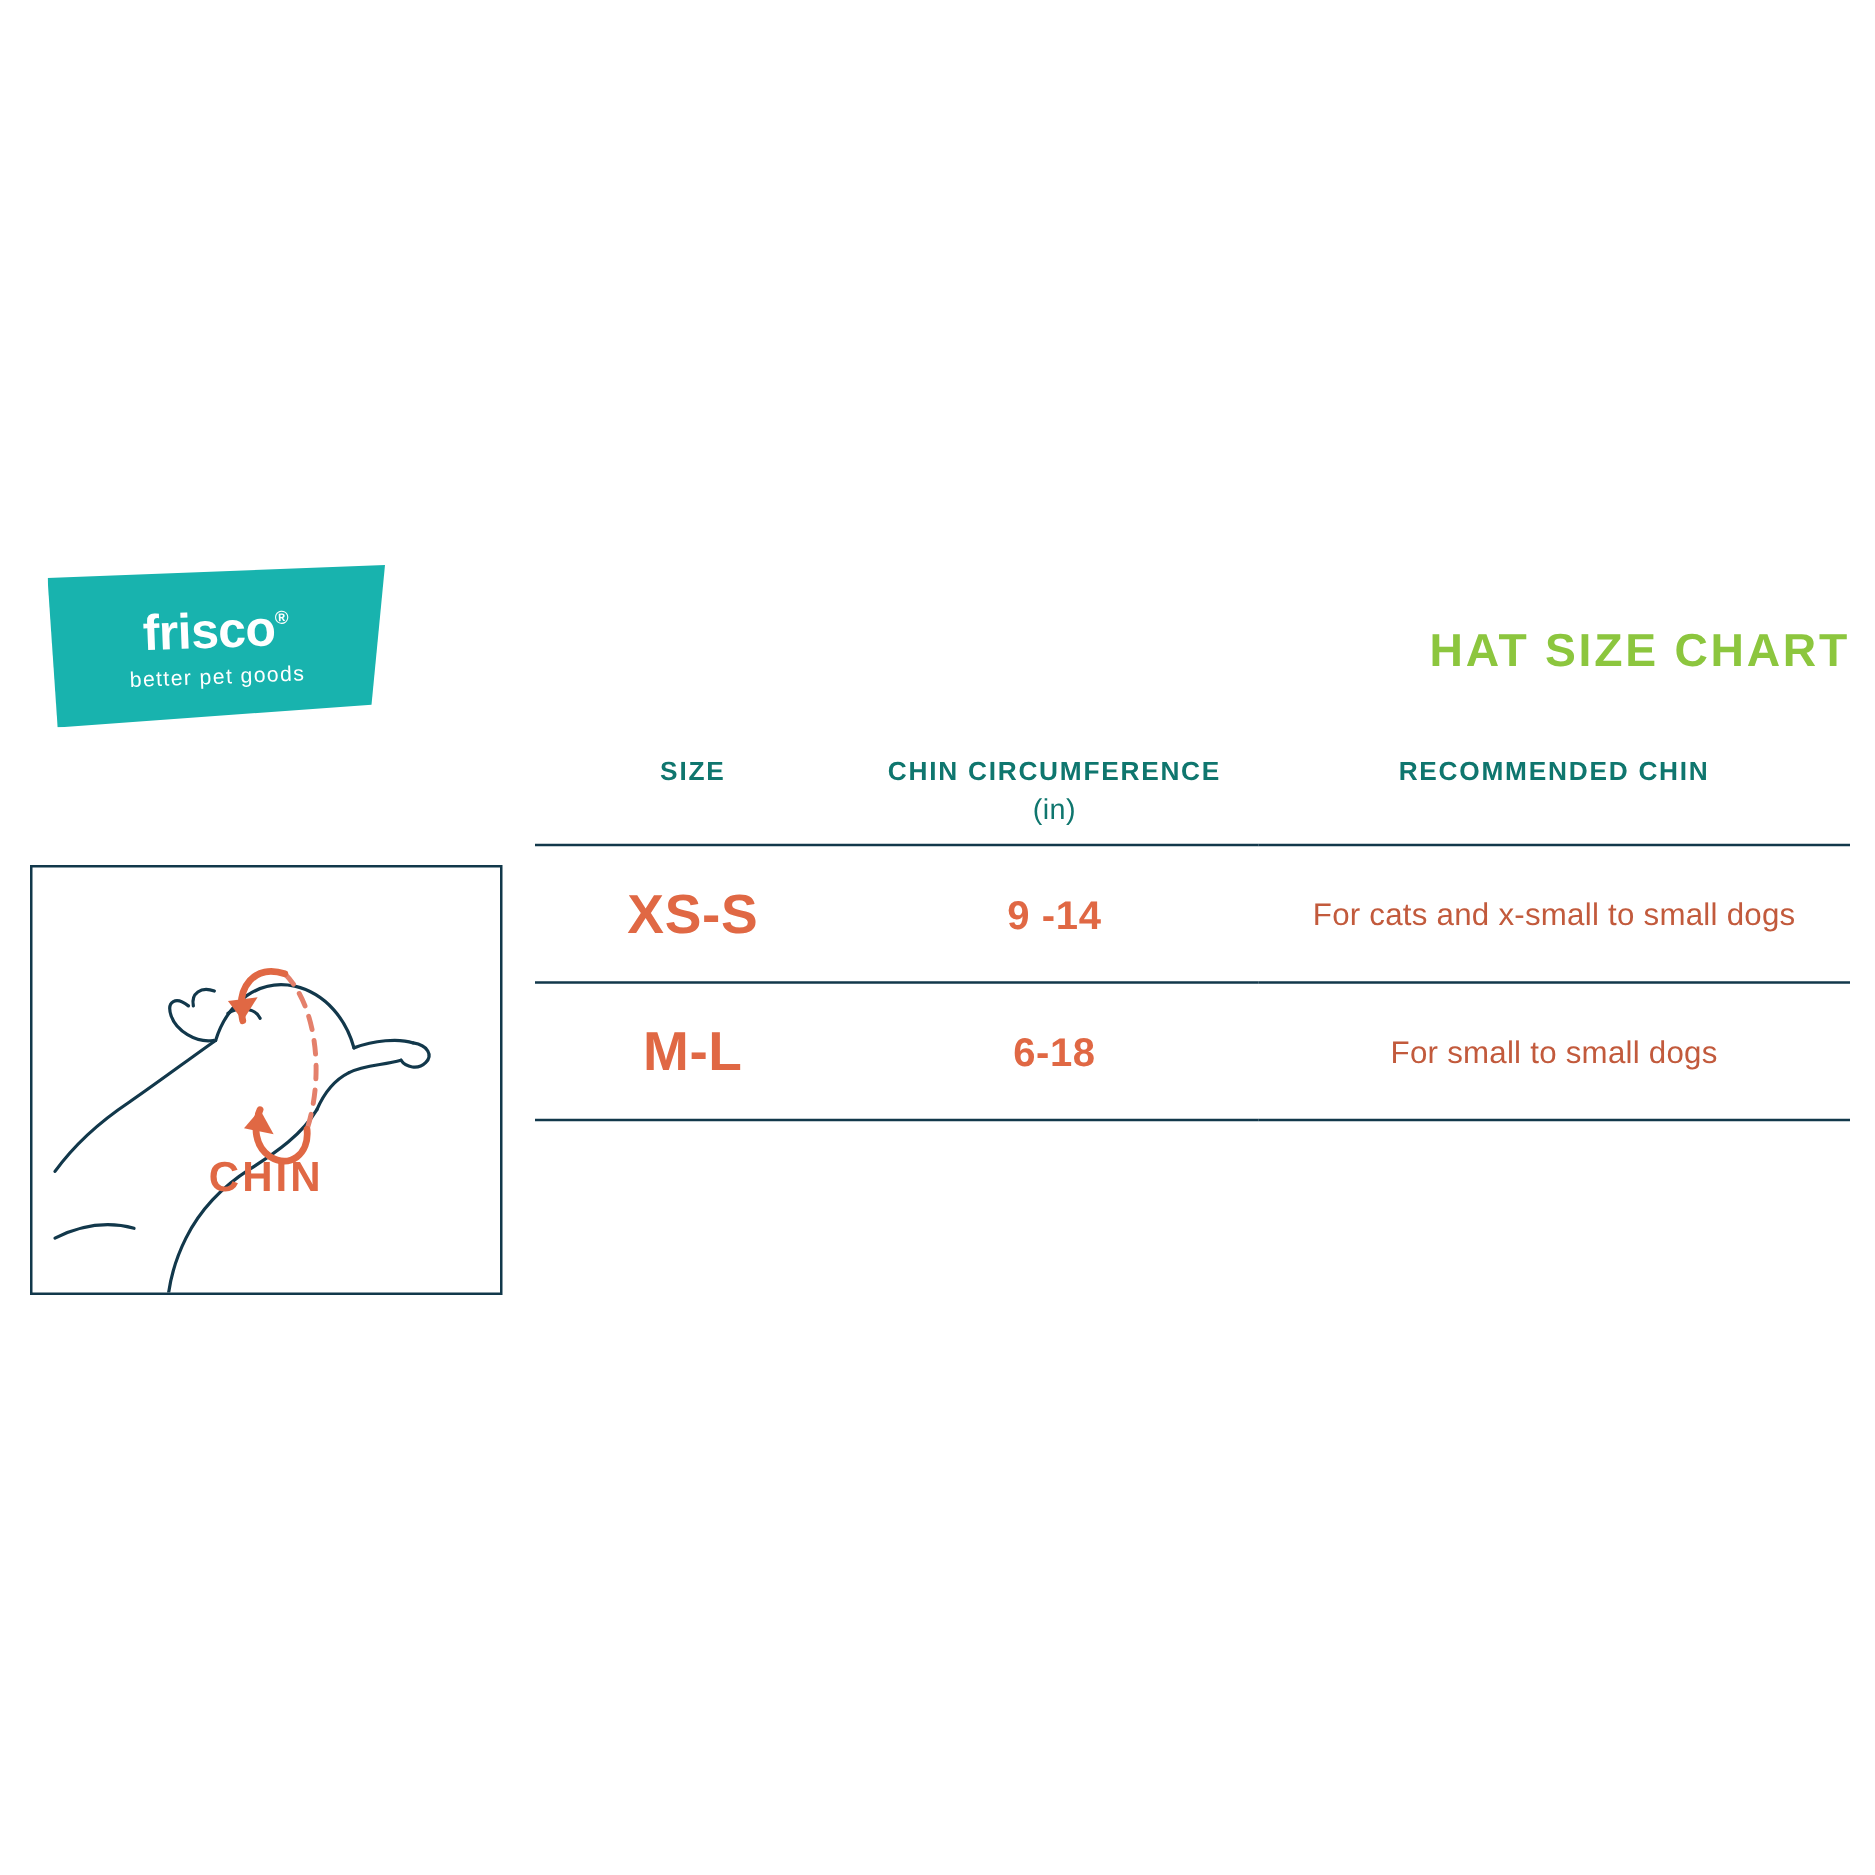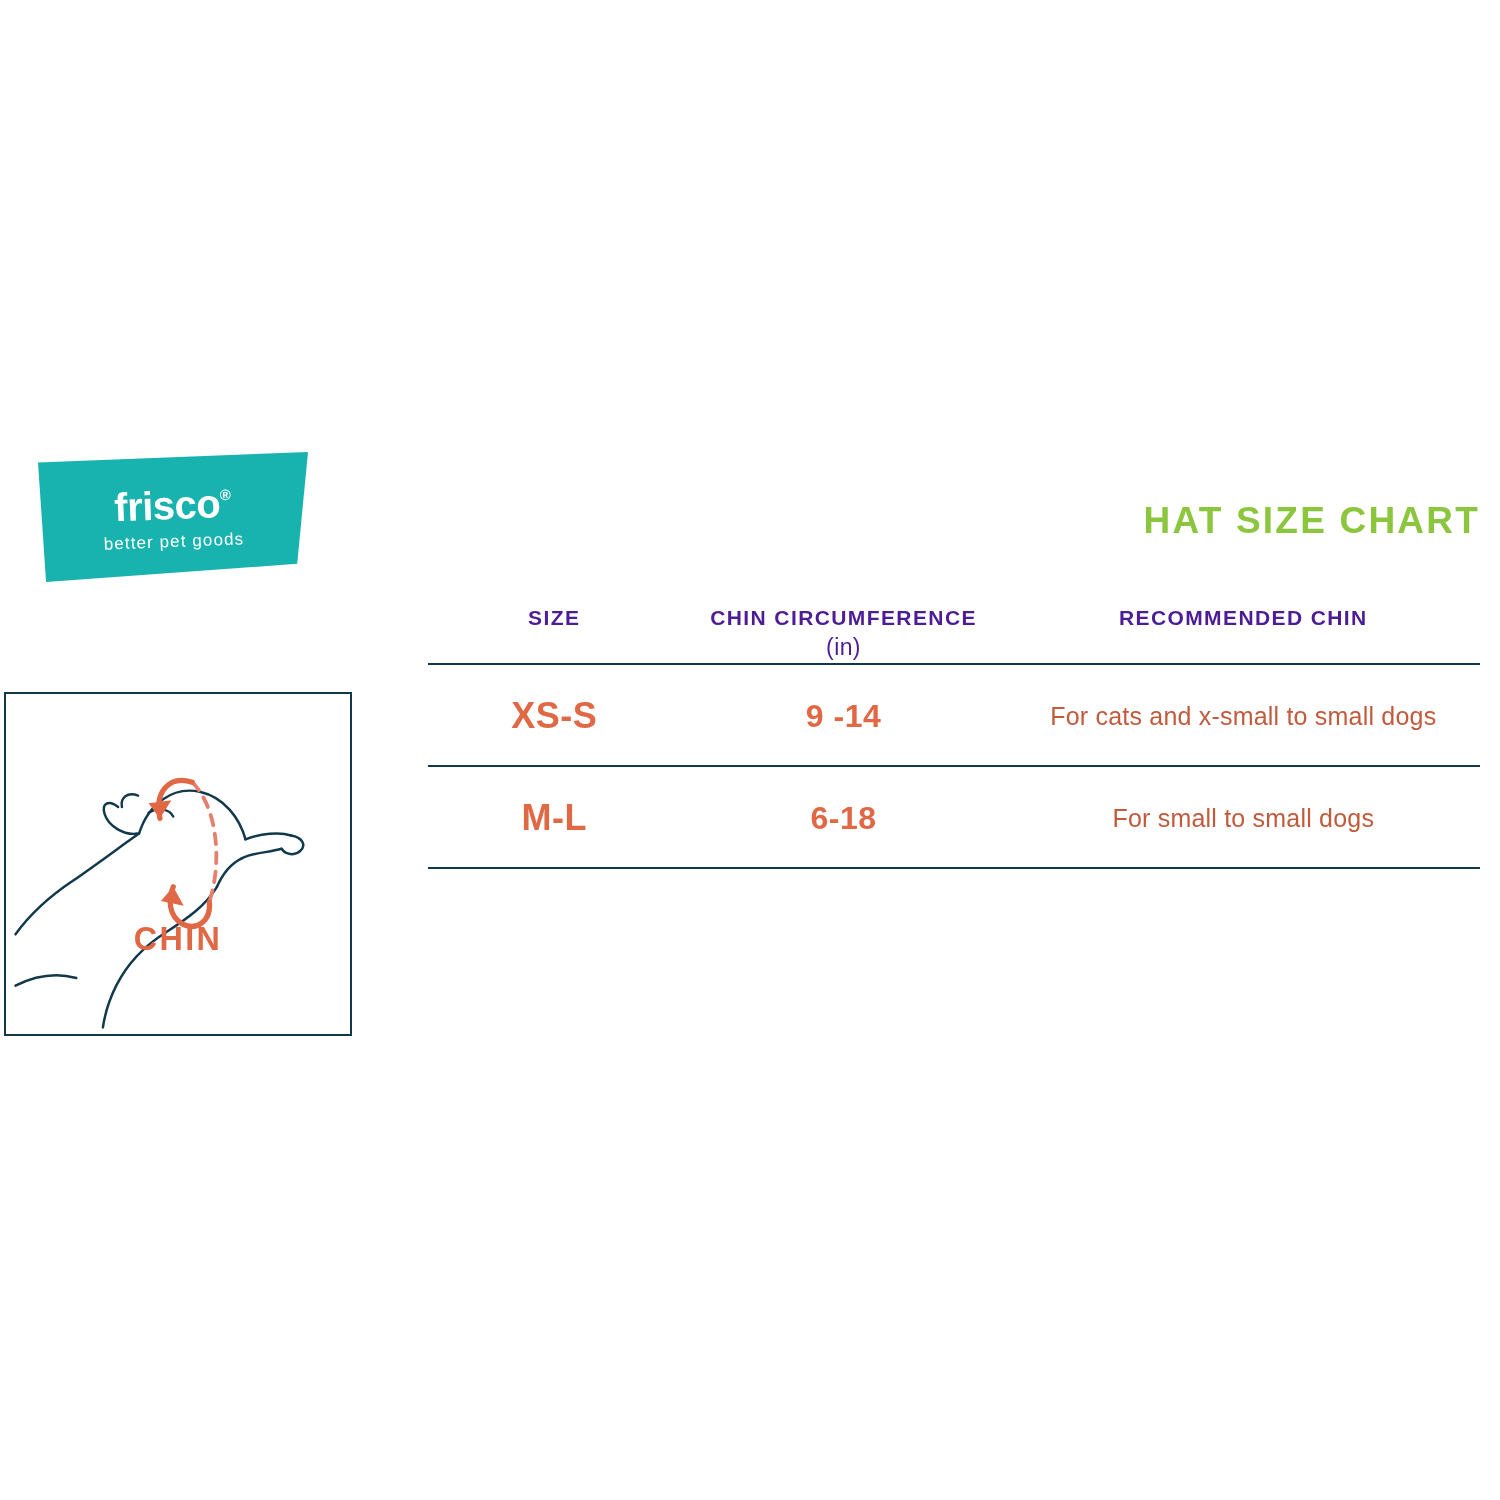--- a/index.html
+++ b/index.html
@@ -60,23 +60,23 @@
     color: #ffffff;
     font-size: 17px;
     letter-spacing: 1.1px;
     margin-top: 8px;
     line-height: 1;
   }
 
   
   #dog-panel {
     position: absolute;
-    left: 4px;
+    left: 24px;
     top: 692px;
-    width: 348px;
+    width: 378px;
     height: 344px;
     border: 2.5px solid #12384B;
     background: #ffffff;
   }
   #dog-panel svg { display: block; width: 100%; height: 100%; }
 
   
   #chart-title {
     position: absolute;
     left: 430px;
@@ -98,26 +98,26 @@
   table#size-table {
     width: 100%;
     border-collapse: collapse;
     table-layout: fixed;
   }
   table#size-table col.c1 { width: 24%; }
   table#size-table col.c2 { width: 31%; }
   table#size-table col.c3 { width: 45%; }
 
   th.head-cell {
-    color: #4c1d95;
+    color: #0f766e;
     font-size: 21px;
     font-weight: bold;
     letter-spacing: 1.4px;
     text-align: center;
-    padding: 6px 4px 2px 4px;
+    padding: 6px 4px 14px 4px;
     vertical-align: top;
     border: none;
   }
   th.head-cell .sub {
     display: block;
     font-weight: normal;
     font-size: 23px;
     letter-spacing: 0.4px;
     margin-top: 4px;
   }
@@ -127,21 +127,21 @@
     border-top: 2.5px solid #12384B;
     padding: 30px 4px 28px 4px;
     text-align: center;
     vertical-align: middle;
   }
   tr.data-row:last-child td {
     border-bottom: 2.5px solid #12384B;
   }
   td.size-cell {
     color: #E06844;
-    font-size: 36px;
+    font-size: 44px;
     font-weight: bold;
     letter-spacing: 0.5px;
   }
   td.circ-cell {
     color: #E06844;
     font-size: 32px;
     font-weight: bold;
     letter-spacing: 0.5px;
   }
   td.rec-cell {

